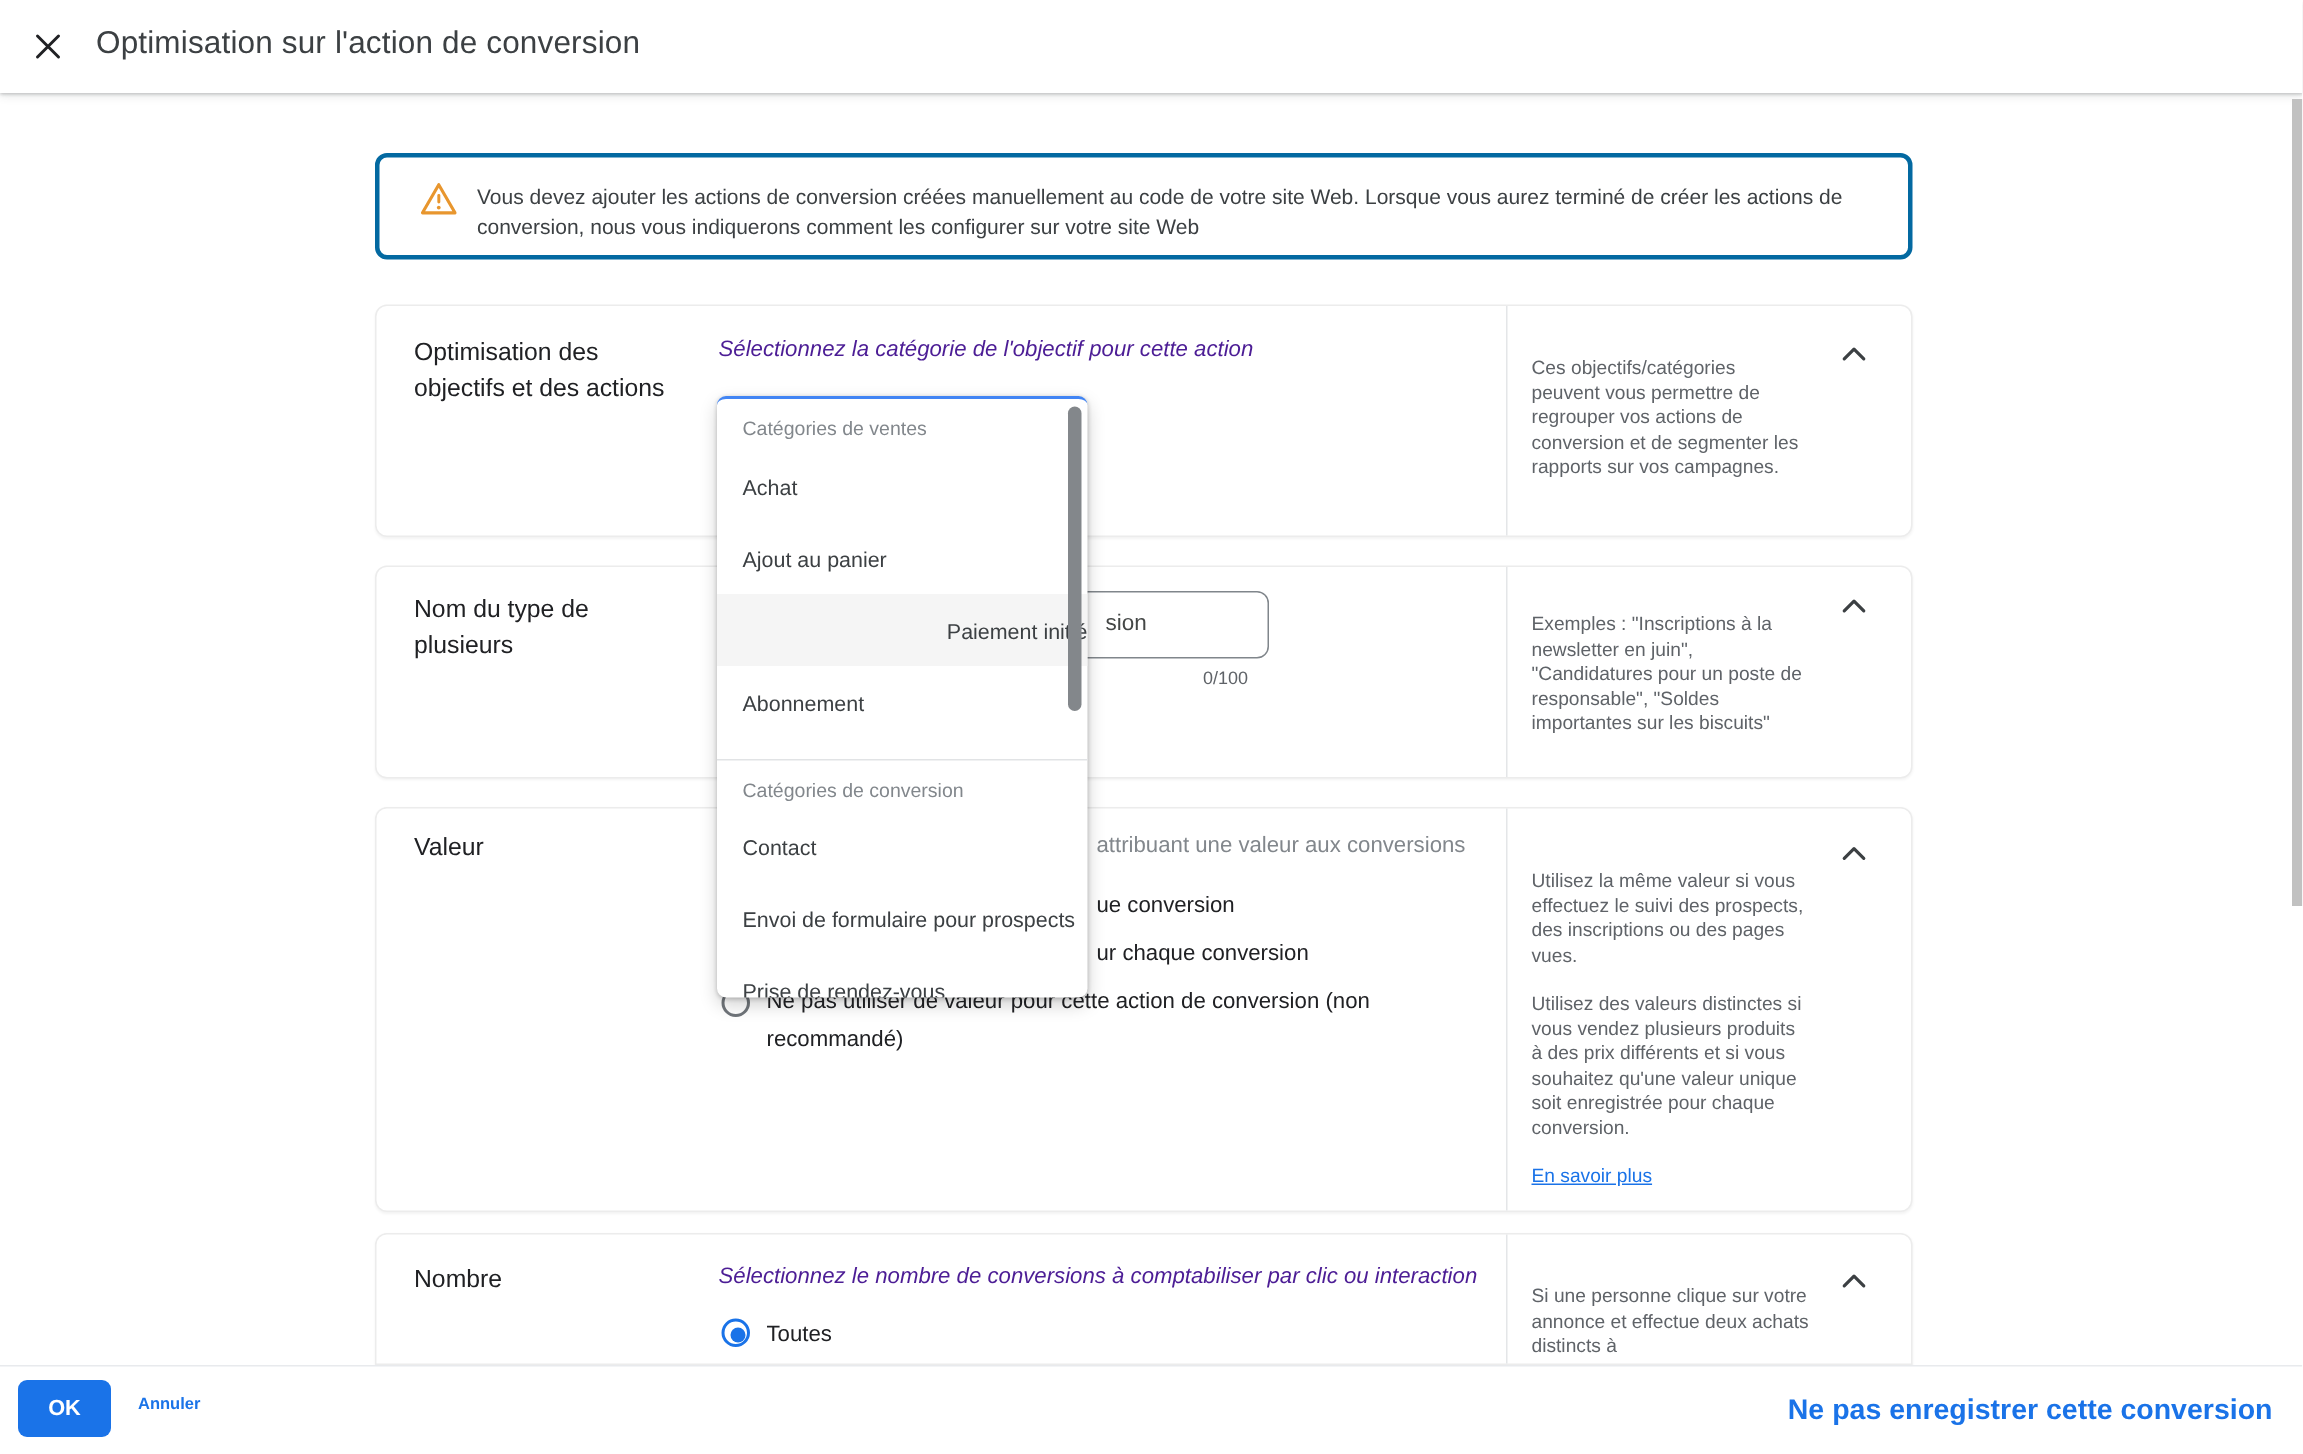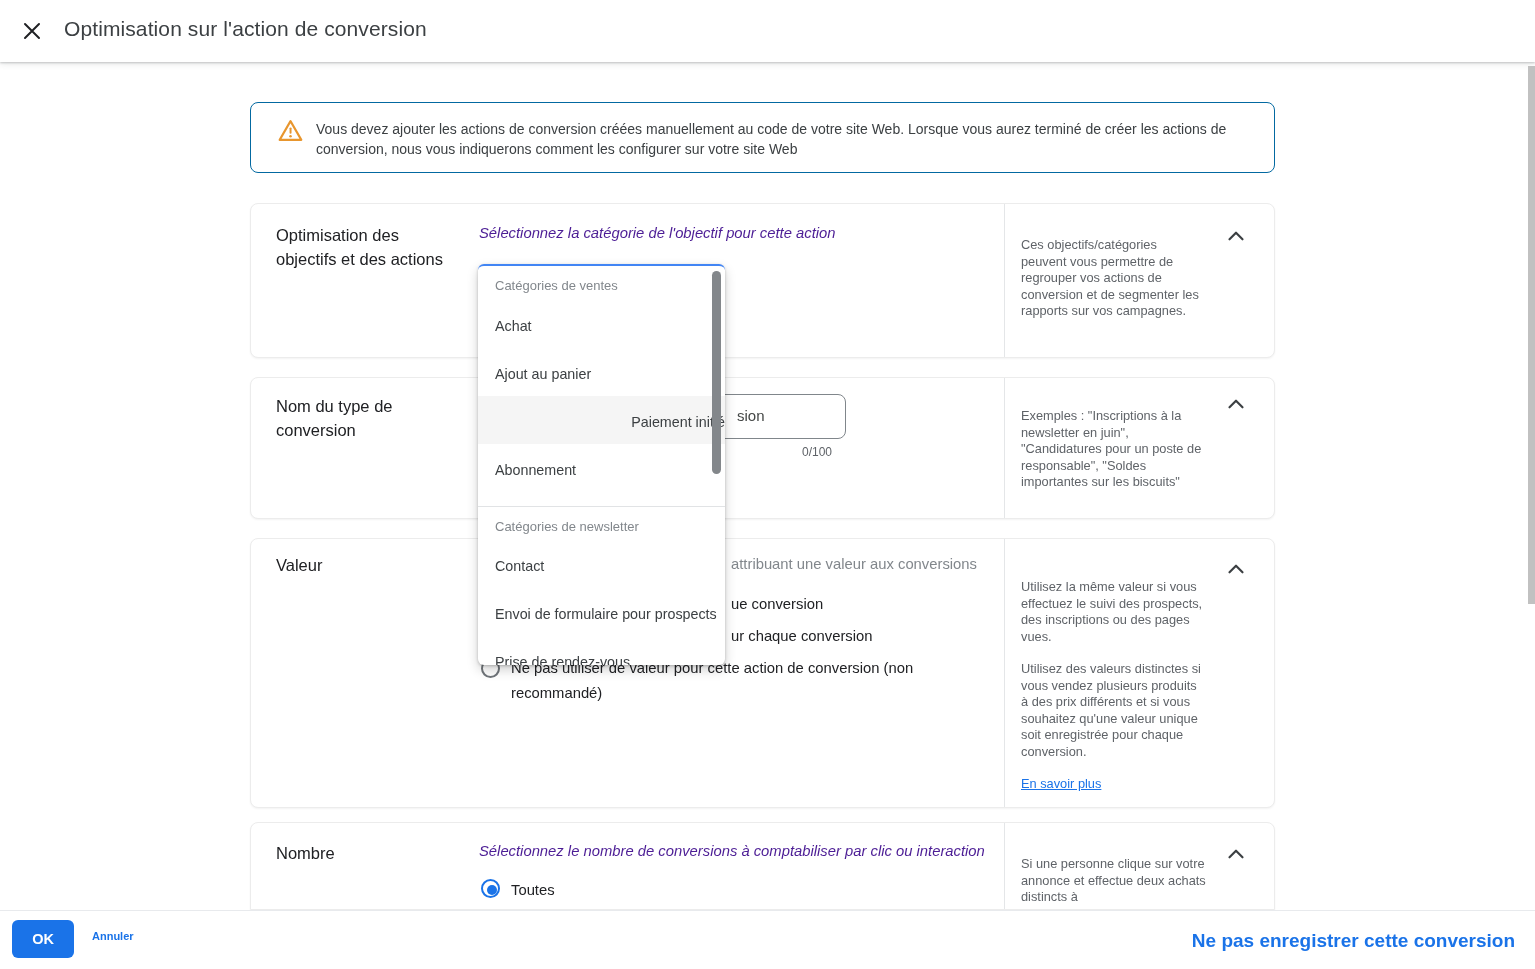--- a/index.html
+++ b/index.html
@@ -11,21 +11,21 @@
             box-shadow:0 1px 2px rgba(60,64,67,.25), 0 2px 6px rgba(60,64,67,.12); z-index:60;
             display:flex; align-items:center; }
   .close-btn { position:absolute; left:20px; top:19px; width:24px; height:24px; cursor:pointer; }
   .header-title { position:absolute; left:64px; top:17px; font-size:21px; color:#3c4043; letter-spacing:.1px; }
 
   
   .page-scrollbar { position:absolute; right:0; top:66px; width:7px; height:538px; background:#c1c1c1; z-index:70; }
 
   
   .banner { position:absolute; left:250px; top:102px; width:1025px; height:71px;
-            border:1px solid #0369a1; border-radius:8px; background:#fff; }
+            border:3px solid #0369a1; border-radius:8px; background:#fff; }
   .banner-icon { position:absolute; left:27px; top:16px; }
   .banner-text { position:absolute; left:65px; top:16px; width:940px; font-size:14px; line-height:20px; color:#3c4043; }
 
   
   .card { position:absolute; left:250px; width:1025px; background:#fff; border:1px solid #ececec;
           border-radius:8px; box-shadow:0 1px 2px rgba(0,0,0,.05); }
   .card-title { position:absolute; left:25px; font-size:16.5px; line-height:24px; color:#202124; }
   .prompt { position:absolute; font-size:14.8px; color:#4c1d95;font-style:italic; }
   .divider-v { position:absolute; left:753px; top:0; bottom:0; width:1px; background:#e4e6e8; }
   .help { position:absolute; left:770px; width:185px; font-size:12.8px; line-height:16.5px; color:#5f6368; }
@@ -109,21 +109,21 @@
     <div class="divider-v"></div>
     <div class="help" style="top:33px; width:178px;">Ces objectifs/catégories peuvent vous permettre de regrouper vos actions de conversion et de segmenter les rapports sur vos campagnes.</div>
     <div class="chevron" style="top:19px;">
       <svg width="26" height="26" viewBox="0 0 24 24">
           <path d="M6 15 L12 9 L18 15" stroke="#3c4043" stroke-width="2" fill="none" stroke-linecap="round" stroke-linejoin="round"></path>
         </svg>
     </div>
   </div>
 
   <div class="card card-name">
-    <div class="card-title" style="top:16px; width:150px;">Nom du type de conversion</div>
+    <div class="card-title" style="top:16px; width:150px;">Nom du type de plusieurs</div>
     <div class="name-input">
       <span class="frag">sion</span>
     </div>
     <div class="char-counter">0/100</div>
     <div class="divider-v"></div>
     <div class="help" style="top:30px; width:190px;">Exemples : "Inscriptions à la newsletter en juin", "Candidatures pour un poste de responsable", "Soldes importantes sur les biscuits"</div>
     <div class="chevron" style="top:13px;">
       <svg width="26" height="26" viewBox="0 0 24 24">
           <path d="M6 15 L12 9 L18 15" stroke="#3c4043" stroke-width="2" fill="none" stroke-linecap="round" stroke-linejoin="round"></path>
         </svg>
@@ -165,21 +165,21 @@
   </div>
 
   <div class="dropdown">
     <div class="dd-highlight"></div>
     <div class="dd-header" style="top:11px;">Catégories de ventes</div>
     <div class="dd-item" style="top:50px;">Achat</div>
     <div class="dd-item" style="top:98px;">Ajout au panier</div>
     <div class="dd-item" style="top:146px;text-align:right;">Paiement initié</div>
     <div class="dd-item" style="top:194px;">Abonnement</div>
     <div class="dd-divider"></div>
-    <div class="dd-header" style="top:252px;">Catégories de newsletter</div>
+    <div class="dd-header" style="top:252px;">Catégories de conversion</div>
     <div class="dd-item" style="top:290px;">Contact</div>
     <div class="dd-item" style="top:338px;">Envoi de formulaire pour prospects</div>
     <div class="dd-item" style="top:386px;">Prise de rendez-vous</div>
     <div class="dd-scroll-thumb"></div>
   </div>
 
   <div class="footer">
     <button class="ok-btn">OK</button>
     <span class="cancel-link">Annuler</span>
     <span class="dont-save-link">Ne pas enregistrer cette conversion</span>

